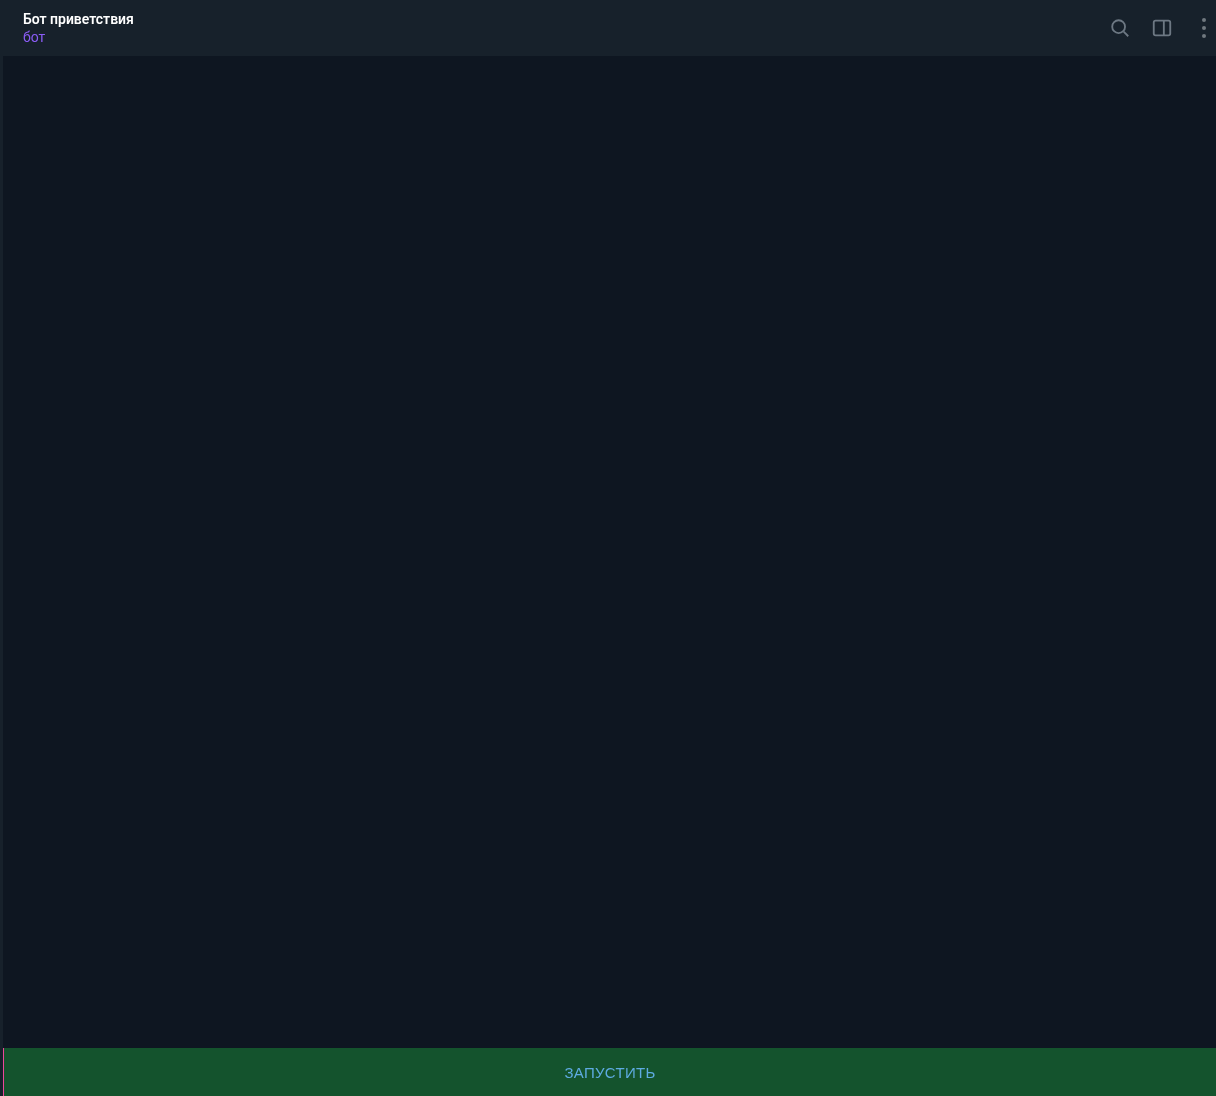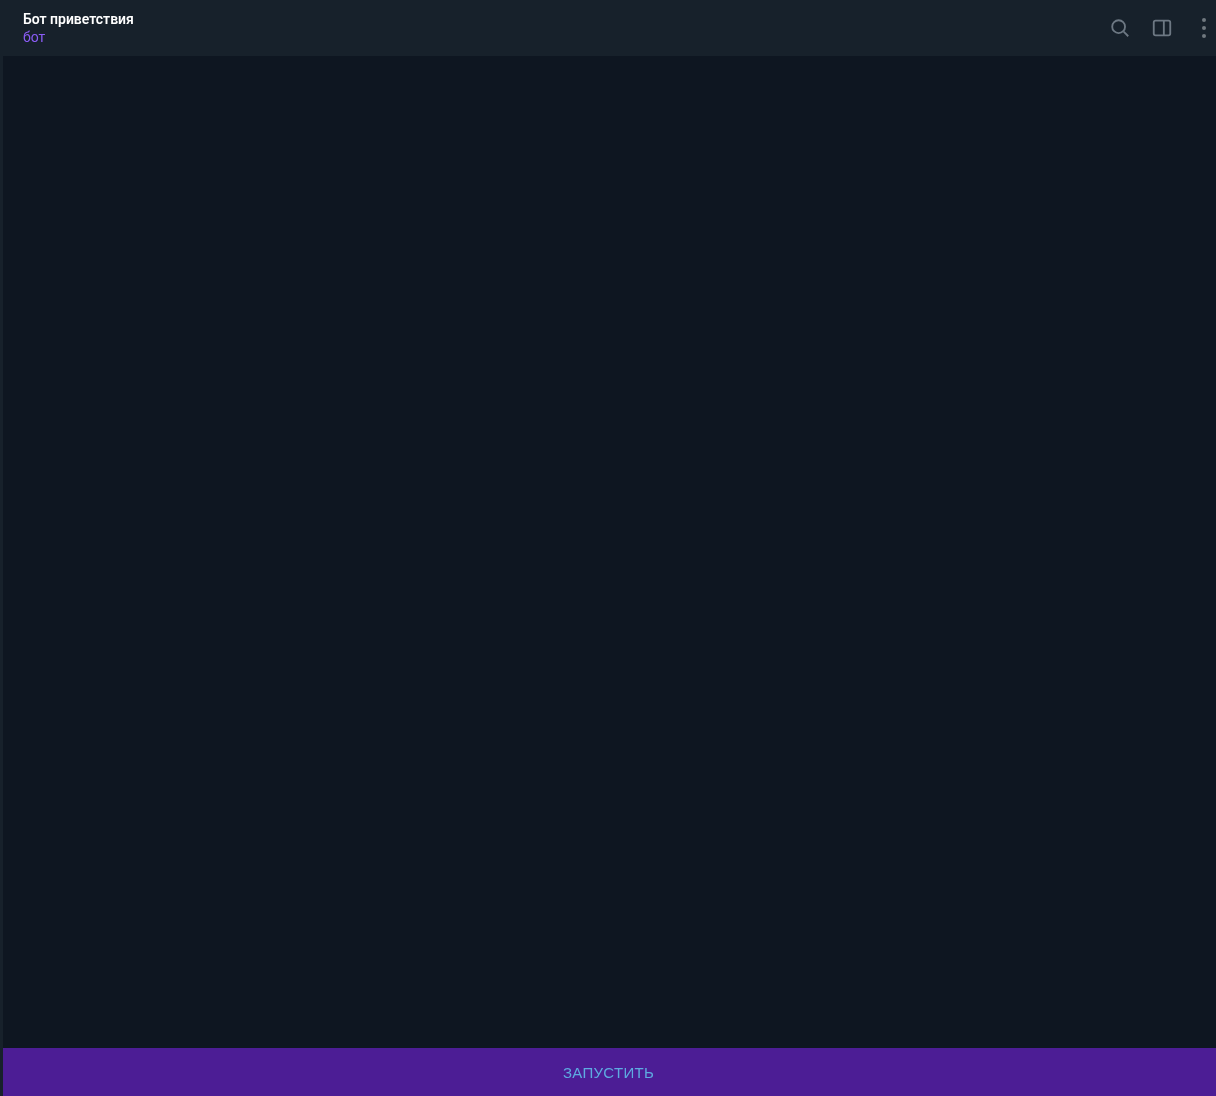--- a/index.html
+++ b/index.html
@@ -75,25 +75,25 @@
       height: 4px;
       background: #70787f;
       border-radius: 50%;
     }
     .chat-body {
       flex: 1;
       background: #0e1621;
     }
     .footer {
       height: 48px;
-      background: #4c1d95;
+      background: #14532d;
       display: flex;
       align-items: center;
       justify-content: center;
-      border-left: 1px solid #ec4899;
+      border-left: 4px solid #ec4899;
     }
     .start-btn {
       color: #5eabe1;
       font-size: 15px;
       font-weight: 500;
       letter-spacing: 0.3px;
       cursor: pointer;
       background: none;
       border: none;
       width: 100%;

